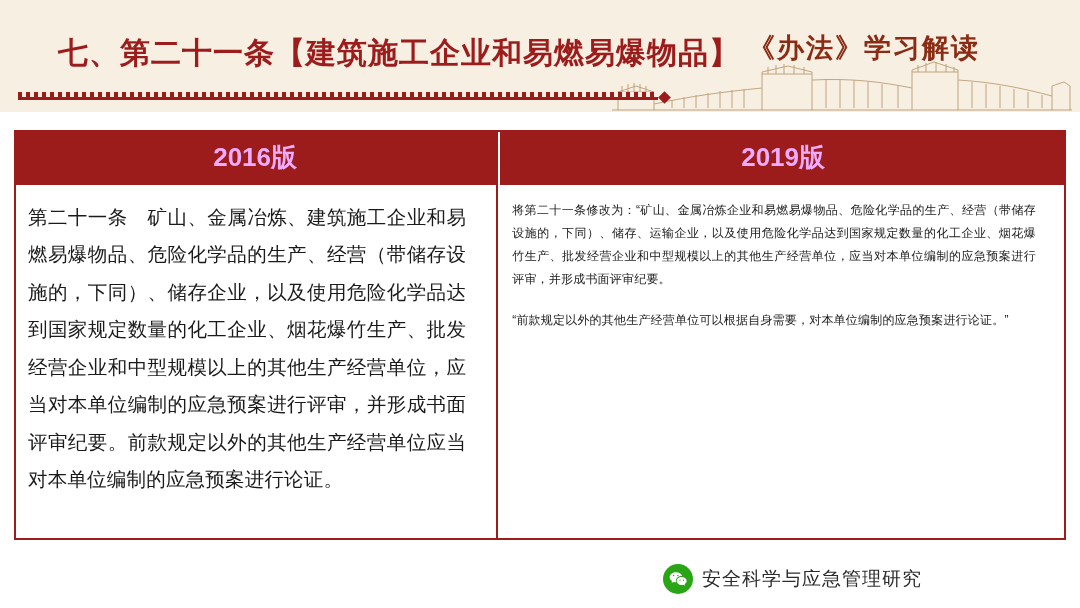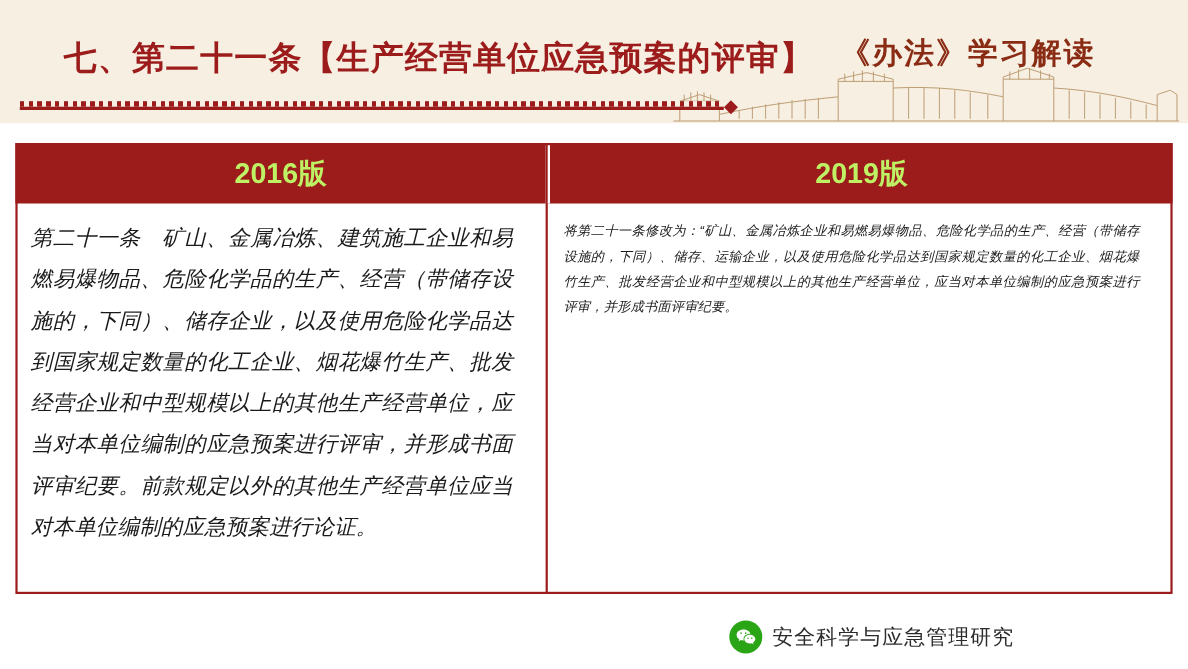--- a/index.html
+++ b/index.html
@@ -47,21 +47,21 @@
     left: 58px;
     top: 33px;
     font-size: 30px;
     font-weight: bold;
     color: #9c1b1b;
     letter-spacing: 1px;
     white-space: nowrap;
   }
   .title-sub {
     position: absolute;
-    right: 84px;
+    right: 100px;
     top: 30px;
     font-size: 27px;
     font-weight: bold;
     color: #8a2b14;
     font-family: "Liberation Serif", serif;
     letter-spacing: 2px;
     white-space: nowrap;
   }
 
   
@@ -119,38 +119,37 @@
   .col-left {
     width: 526px;
     border-right: 2px solid #9c1b1b;
   }
   .col-right {
     width: 617px;
   }
   .col-head {
     height: 55px;
     background: #9c1b1b;
-    color: #bef264;
+    color: #f0abfc;
     font-size: 26px;
     font-weight: bold;
     display: flex;
     align-items: center;
     justify-content: center;
     box-sizing: border-box;
   }
   .col-head.right {
     border-left: 2px solid #ffffff;
   }
   .col-body {
     flex: 1;
     padding: 14px 30px 10px 14px;
     box-sizing: border-box;
     color: #1a1a1a;
     line-height: 1.92;
-    font-style: italic;
   }
   .col-left .col-body {
     font-size: 19.5px;
     letter-spacing: 0.2px;
     text-align: justify;
   }
   .col-right .col-body {
     font-size: 12px;
     letter-spacing: 0.2px;
     text-align: justify;
@@ -224,21 +223,21 @@
       <path d="M214 27 L214 56 M228 27 L228 56 M242 28 L242 56 M256 30 L256 56 M270 32 L270 56 M286 34 L286 56"></path>
       <path d="M300 36 L300 18 L322 10 L346 18 L346 58"></path>
       <path d="M300 20 L346 20"></path>
       <path d="M306 20 L306 13 M314 20 L314 11 M324 20 L324 10 M334 20 L334 12 M342 20 L342 15"></path>
       <path d="M346 28 C 380 30, 410 36, 440 44 L 440 58"></path>
       <path d="M360 30 L360 56 M374 32 L374 56 M388 34 L388 56 M402 37 L402 56 M416 40 L416 56 M430 43 L430 56"></path>
       <path d="M440 44 L440 34 L452 30 L458 34 L458 58"></path>
     </g>
   </svg>
 
-  <div class="title-main">七、第二十一条【生产经营单位应急预案的评审】</div>
+  <div class="title-main">七、第二十一条【建筑施工企业和易燃易爆物品】</div>
   <div class="title-sub">《办法》学习解读</div>
 
   <div class="sep-wrap">
     <div class="sep-dots"></div>
     <div class="sep-line"></div>
     <div class="sep-diamond"></div>
   </div>
 </div>
 
 <div class="table">
@@ -247,20 +246,21 @@
     <div class="col-head">2016版</div>
     <div class="col-body">
       <div class="para">第二十一条　矿山、金属冶炼、建筑施工企业和易燃易爆物品、危险化学品的生产、经营（带储存设施的，下同）、储存企业，以及使用危险化学品达到国家规定数量的化工企业、烟花爆竹生产、批发经营企业和中型规模以上的其他生产经营单位，应当对本单位编制的应急预案进行评审，并形成书面评审纪要。前款规定以外的其他生产经营单位应当对本单位编制的应急预案进行论证。</div>
     </div>
   </div>
 
   <div class="col col-right">
     <div class="col-head right">2019版</div>
     <div class="col-body">
       <div class="para">将第二十一条修改为：“矿山、金属冶炼企业和易燃易爆物品、危险化学品的生产、经营（带储存设施的，下同）、储存、运输企业，以及使用危险化学品达到国家规定数量的化工企业、烟花爆竹生产、批发经营企业和中型规模以上的其他生产经营单位，应当对本单位编制的应急预案进行评审，并形成书面评审纪要。</div>
+      <div class="para">“前款规定以外的其他生产经营单位可以根据自身需要，对本单位编制的应急预案进行论证。”</div>
     </div>
   </div>
 
 </div>
 <div class="table-border"></div>
 
 <div class="footer">
   <div class="wechat-badge">
     <div class="wechat-circle">
       <svg width="20" height="20" viewBox="0 0 24 24" aria-hidden="true">

